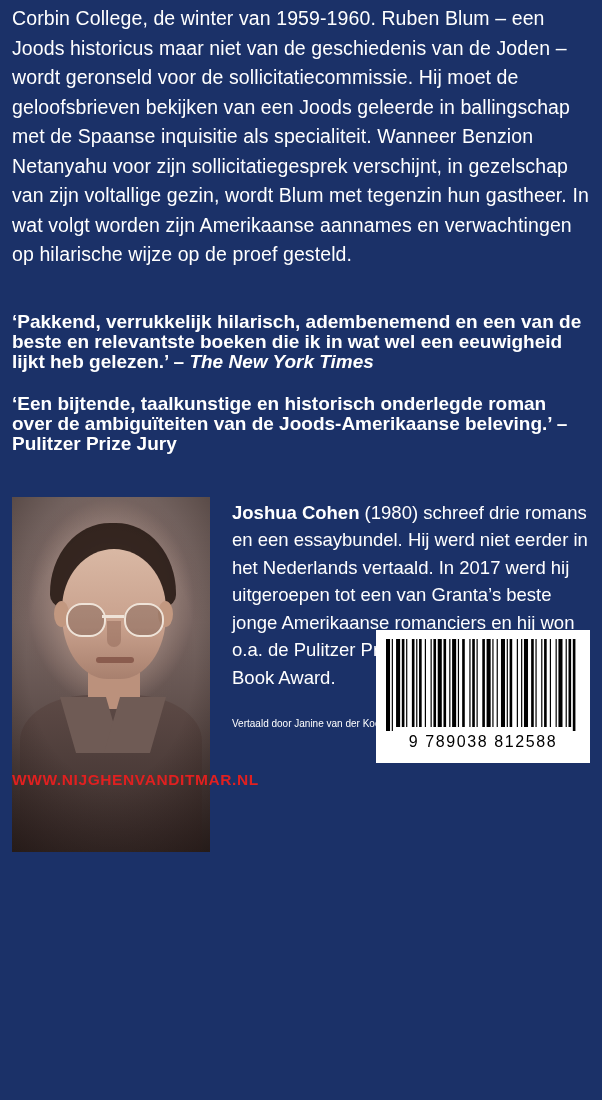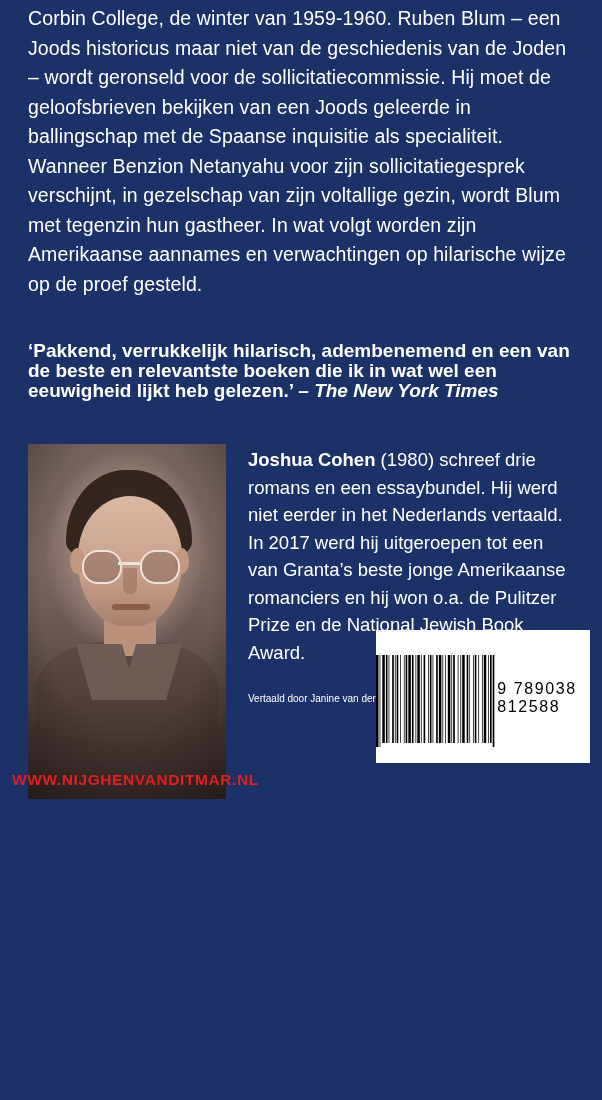--- a/index.html
+++ b/index.html
@@ -12,21 +12,21 @@
     background: #1b3168;
     font-family: "Liberation Sans", sans-serif;
     overflow: hidden;
     position: relative;
   }
   .page {
     position: relative;
     width: 602px;
     height: 801px;
     box-sizing: border-box;
-    padding: 0 28px;
+    padding: 0 12px;
   }
   .blurb {
     color: #ffffff;
     font-size: 19.5px;
     line-height: 29.5px;
     padding-top: 4px;
     letter-spacing: 0.1px;
   }
   .blurb p {
     margin: 0;
@@ -177,21 +177,21 @@
   .barcode-wrap {
     position: absolute;
     right: 12px;
     bottom: 38px;
     width: 214px;
     height: 133px;
     background: #ffffff;
     padding: 0;
     box-sizing: border-box;
     display: flex;
-    flex-direction: row;
+    flex-direction: column;
     align-items: center;
     justify-content: flex-start;
   }
   .barcode {
     margin-top: 9px;
     width: 194px;
     height: 92px;
     display: block;
   }
   .barcode-num {
@@ -215,20 +215,21 @@
 <body>
 
 <div class="page">
 
   <div class="blurb">
     <p class="para1">Corbin College, de winter van 1959-1960. Ruben Blum – een Joods historicus maar niet van de geschiedenis van de Joden – wordt geronseld voor de sollicitatiecommissie. Hij moet de geloofsbrieven bekijken van een Joods geleerde in ballingschap met de Spaanse inquisitie als specialiteit. Wanneer Benzion Netanyahu voor zijn sollicitatiegesprek verschijnt, in gezelschap van zijn voltallige gezin, wordt Blum met tegenzin hun gastheer. In wat volgt worden zijn Amerikaanse aannames en verwachtingen op hilarische wijze op de proef gesteld.</p>
   </div>
 
   <div class="quotes">
     <div class="quote"><span>‘Pakkend, verrukkelijk hilarisch, adembenemend en een van de beste en relevantste boeken die ik in wat wel een eeuwigheid lijkt heb gelezen.’ – </span><span class="src">The New York Times</span></div>
+    <div class="quote"><span>‘Een bijtende, taalkunstige en historisch onderlegde roman over de ambiguïteiten van de Joods-Amerikaanse beleving.’ – </span><span class="src-plain">Pulitzer Prize Jury</span></div>
   </div>
 
   <div class="author-block">
     <div class="portrait">
       <div class="portrait-img"></div>
       <div class="p-shirt"></div>
       <div class="p-neck"></div>
       <div class="p-collar-l"></div>
       <div class="p-collar-r"></div>
       <div class="p-hair"></div>

